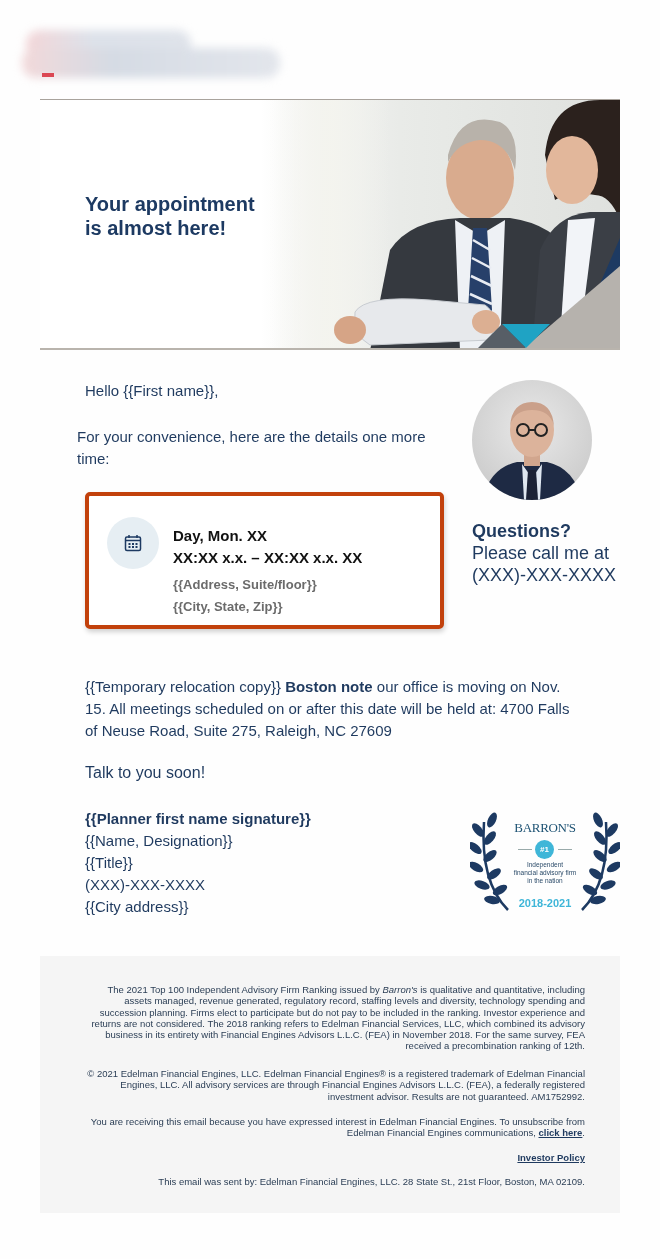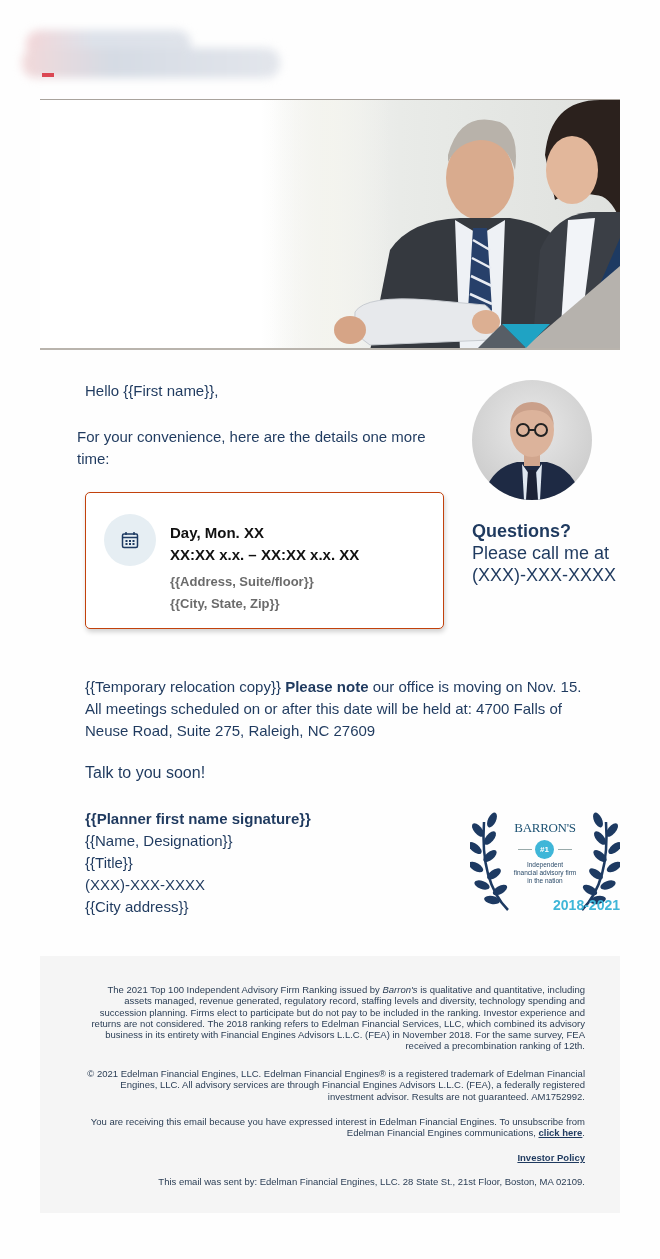--- a/index.html
+++ b/index.html
@@ -37,41 +37,41 @@
   .greeting { position: absolute; left: 85px; top: 382px; font-size: 15px; color: #1f3a5f; }
   .intro { position: absolute; left: 77px; top: 426px; width: 360px; font-size: 15px; line-height: 22px; color: #1f3a5f; }
 
   .avatar { position: absolute; left: 472px; top: 380px; width: 120px; height: 120px; border-radius: 50%;
     overflow: hidden; background: radial-gradient(circle at 50% 40%, #e9e9e9 0%, #cfcfcf 70%, #bdbdbd 100%); }
 
   .questions { position: absolute; left: 472px; top: 520px; font-size: 18px; line-height: 22px; color: #1f3a5f; }
   .questions .q-title { font-weight: bold; }
 
   .appt-card { position: absolute; left: 85px; top: 492px; width: 359px; height: 137px; background: #fff;
-    border: 1px solid #c2410c; border-radius: 5px; box-shadow: 1px 3px 5px rgba(0,0,0,.18); }
+    border: 4px solid #c2410c; border-radius: 5px; box-shadow: 1px 3px 5px rgba(0,0,0,.18); }
   .cal-circle { position: absolute; left: 18px; top: 21px; width: 52px; height: 52px; border-radius: 50%; background: #e6eef3;
     display: flex; align-items: center; justify-content: center; }
   .appt-date { position: absolute; left: 84px; top: 29px; font-size: 15px; font-weight: bold; color: #111; line-height: 22px; }
   .appt-addr { position: absolute; left: 84px; top: 78px; font-size: 13px; font-weight: bold; color: #6b6b6b; line-height: 22px; }
 
   .relocation { position: absolute; left: 85px; top: 676px; width: 500px; font-size: 15px; line-height: 22px; color: #1f3a5f; }
   .relocation b { font-weight: bold; }
   .closing { position: absolute; left: 85px; top: 764px; font-size: 16px; color: #1f3a5f; }
   .signature { position: absolute; left: 85px; top: 808px; font-size: 15px; line-height: 22px; color: #1f3a5f; }
   .signature .sig-name { font-weight: bold; }
 
   .badge { position: absolute; left: 470px; top: 812px; width: 150px; height: 100px; }
   .badge-brand { position: absolute; left: 0; top: 8px; width: 150px; text-align: center; font-family: "Liberation Serif", serif;
     font-size: 13px; color: #1d5273; letter-spacing: -0.3px; }
   .badge-rank-row { position: absolute; left: 48px; top: 28px; width: 54px; height: 18px; }
   .badge-rank-row .line { position: absolute; top: 9px; width: 14px; height: 1px; background: #9aa; }
   .badge-rank { position: absolute; left: 17px; top: 0; width: 19px; height: 19px; border-radius: 50%; background: #3fb6d8;
     color: #fff; font-size: 8px; font-weight: bold; text-align: center; line-height: 19px; }
   .badge-desc { position: absolute; left: 30px; top: 49px; width: 90px; text-align: center; font-size: 6.5px; line-height: 8px; color: #2a4a68; }
-  .badge-years { position: absolute; left: 0; top: 85px; width: 150px; text-align: right; font-size: 14px; font-weight: bold; color: #3fb6d8; }
+  .badge-years { position: absolute; left: 0; top: 85px; width: 150px; text-align: center; font-size: 11px; font-weight: bold; color: #3fb6d8; }
 
   .footer { position: absolute; left: 40px; top: 956px; width: 580px; height: 257px; background: #f5f5f5; }
   .footer p { position: absolute; left: 45px; width: 500px; font-size: 9.5px; line-height: 11.3px; color: #2b3e55; text-align: right; }
   .f1 { top: 28px; }
   .f2 { top: 112px; }
   .f3 { top: 160px; }
   .f4 { top: 196px; font-weight: bold; }
   .f5 { top: 220px; }
   .footer a { color: #1f3a5f; font-weight: bold; }
 </style>
@@ -81,20 +81,24 @@
 <div class="logo-band">
   <div class="logo-redact" title="Edelman Financial Engines logo (redacted)">
     <div class="b1"></div>
       <div class="b2"></div>
   </div>
   <div class="logo-red-mark"></div>
 </div>
 
 <div class="hero">
   <div class="window-glow"></div>
+  <div class="hero-title">
+    <div>Your appointment</div>
+    <div>is almost here!</div>
+  </div>
   <svg class="photo" viewBox="0 0 310 251" width="310" height="251">
 
     <ellipse cx="170" cy="78" rx="34" ry="42" fill="#d9ab8e"></ellipse>
     <path d="M138 55 Q150 10 190 22 Q210 32 205 70 Q196 40 170 40 Q148 42 138 62 Z" fill="#b8b2aa"></path>
     <path d="M60 251 L80 150 Q100 120 150 118 L200 118 Q250 125 265 165 L270 251 Z" fill="#35393f"></path>
     <path d="M145 120 L170 135 L195 120 L190 251 L150 251 Z" fill="#eef1f5"></path>
     <path d="M163 128 L177 128 L182 210 L170 225 L158 210 Z" fill="#27406a"></path>
     <path d="M163 140 L180 150 M162 158 L181 168 M161 176 L182 186 M160 194 L182 204" stroke="#e8ecf3" stroke-width="2.5"></path>
 
     <path d="M235 55 Q240 0 290 0 L310 0 L310 120 Q300 95 285 95 Q260 90 245 100 Z" fill="#2b211d"></path>
@@ -154,21 +158,21 @@
   <div class="appt-date">
     <div>Day, Mon. XX</div>
     <div>XX:XX x.x. – XX:XX x.x. XX</div>
   </div>
   <div class="appt-addr">
     <div>{{Address, Suite/floor}}</div>
     <div>{{City, State, Zip}}</div>
   </div>
 </div>
 
-<div class="relocation"><span>{{Temporary relocation copy}} </span><b>Please note</b><span> our office is moving on Nov. 15. All meetings scheduled on or after this date will be held at: 4700 Falls of Neuse Road, Suite 275, Raleigh, NC 27609</span></div>
+<div class="relocation"><span>{{Temporary relocation copy}} </span><b>Boston note</b><span> our office is moving on Nov. 15. All meetings scheduled on or after this date will be held at: 4700 Falls of Neuse Road, Suite 275, Raleigh, NC 27609</span></div>
 
 <div class="closing">Talk to you soon!</div>
 
 <div class="signature">
   <div class="sig-name">{{Planner first name signature}}</div>
   <div>{{Name, Designation}}</div>
   <div>{{Title}}</div>
   <div>(XXX)-XXX-XXXX</div>
   <div>{{City address}}</div>
 </div>

